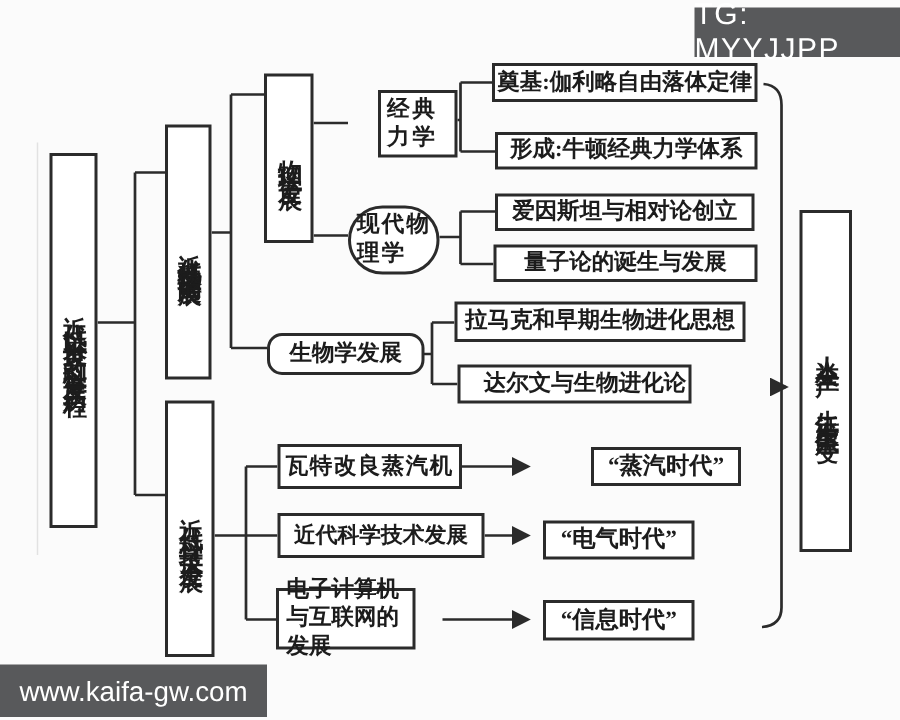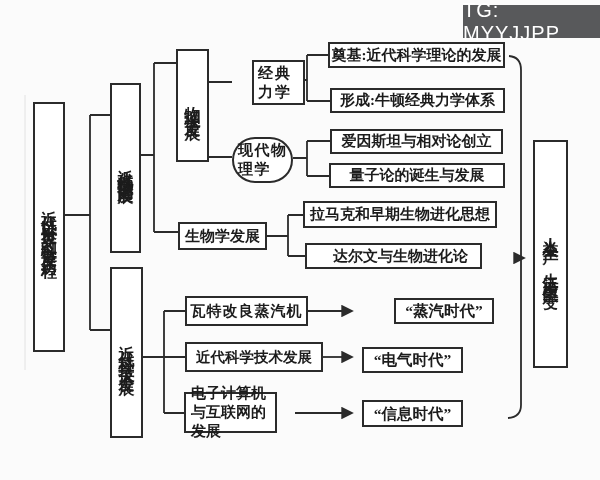--- a/index.html
+++ b/index.html
@@ -69,34 +69,35 @@
   </svg>
 
   <div class="bx vtext" style="left:33px;top:102px;width:32px;height:250px;font-size:16px;letter-spacing:4.5px;">近代以来世界的科学发展历程</div>
 
   <div class="bx vtext" style="left:110px;top:83px;width:31px;height:170px;font-size:16px;letter-spacing:2.4px;">近代科学理论的发展</div>
   <div class="bx vtext" style="left:110px;top:267px;width:33px;height:171px;font-size:16px;letter-spacing:5px;">近代科学技术发展</div>
 
   <div class="bx vtext" style="left:176px;top:49px;width:33px;height:113px;font-size:16px;letter-spacing:5px;">物理学发展</div>
   <div class="bx" style="left:232px;top:60px;width:53px;height:45px;font-size:15px;letter-spacing:2px;padding-left:4px;text-align:left;margin-left:20px;">经典力学</div>
   <div class="bx" style="left:232px;top:137px;width:61px;height:46px;font-size:15px;letter-spacing:1.5px;padding-left:4px;text-align:left;border-radius:23px;">现代物理学</div>
-  <div class="bx nowrap" style="left:178px;top:222px;width:89px;height:28px;font-size:15px;">生物学发展</div>
+  <div class="bx nowrap" style="left:178px;top:222px;width:105px;height:28px;font-size:15px;border-radius:10px;">生物学发展</div>
 
-  <div class="bx leaf nowrap" style="left:328px;top:42px;width:177px;height:26px;">奠基:近代科学理论的发展</div>
+  <div class="bx leaf nowrap" style="left:328px;top:42px;width:177px;height:26px;">奠基:伽利略自由落体定律</div>
   <div class="bx leaf nowrap" style="left:330px;top:88px;width:175px;height:25px;">形成:牛顿经典力学体系</div>
   <div class="bx leaf nowrap" style="left:330px;top:129px;width:173px;height:25px;">爱因斯坦与相对论创立</div>
   <div class="bx leaf nowrap" style="left:329px;top:163px;width:176px;height:25px;">量子论的诞生与发展</div>
   <div class="bx leaf nowrap" style="left:303px;top:201px;width:194px;height:27px;">拉马克和早期生物进化思想</div>
-  <div class="bx leaf nowrap" style="left:305px;top:243px;width:177px;height:26px;padding-left:14px;">达尔文与生物进化论</div>
+  <div class="bx leaf nowrap" style="left:305px;top:243px;width:156px;height:26px;padding-left:14px;">达尔文与生物进化论</div>
 
   <div class="bx leaf nowrap" style="left:185px;top:296px;width:123px;height:30px;letter-spacing:1px;">瓦特改良蒸汽机</div>
   <div class="bx nowrap" style="left:185px;top:342px;width:138px;height:30px;font-size:14.5px;">近代科学技术发展</div>
   <div class="bx" style="left:184px;top:392px;width:93px;height:41px;font-size:15px;padding:2px 5px;text-align:left;">电子计算机与互联网的发展</div>
 
   <div class="bx age nowrap" style="left:362px;top:298px;width:100px;height:26px;margin-left:32px;">“蒸汽时代”</div>
   <div class="bx age nowrap" style="left:362px;top:347px;width:101px;height:26px;">“电气时代”</div>
   <div class="bx age nowrap" style="left:362px;top:400px;width:101px;height:27px;">“信息时代”</div>
 
   <div class="bx vtext" style="left:533px;top:140px;width:35px;height:228px;font-size:16px;letter-spacing:4px;">人类生产、生活发生巨变</div>
 
   <div class="badge">TG: MYYJJPP</div>
+  <div class="watermark">www.kaifa-gw.com</div>
 
 </div>
 
 </body></html>

